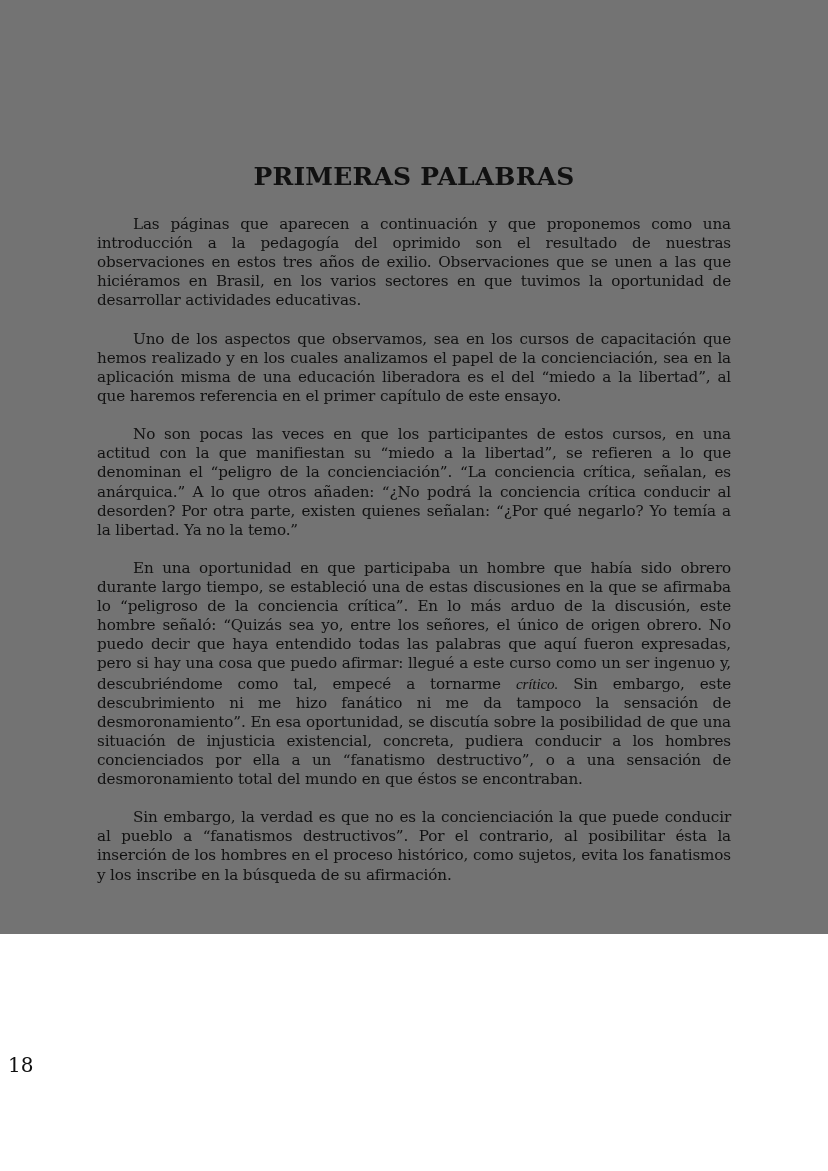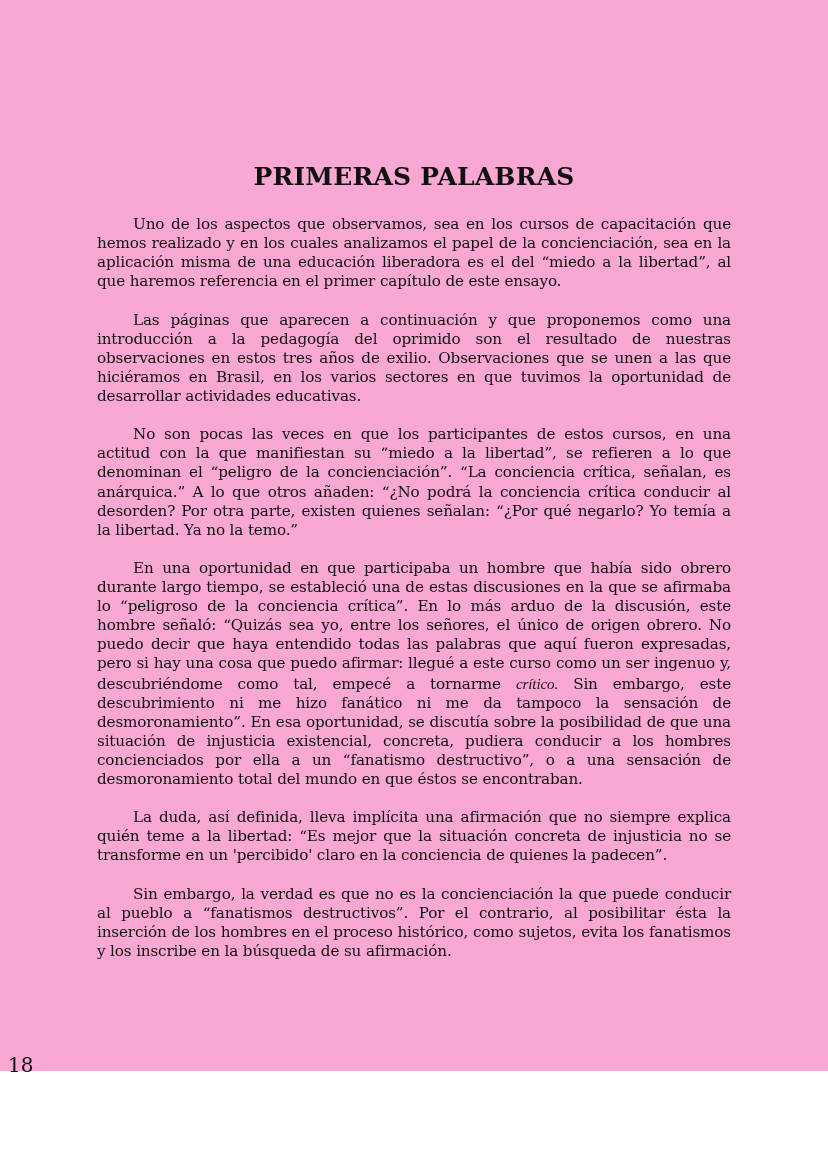--- a/index.html
+++ b/index.html
@@ -1,18 +1,18 @@
 <!DOCTYPE html>
 <html><head>
   <meta charset="utf-8">
   <style>
     html, body { margin: 0; padding: 0; background: #ffffff; }
     body { width: 828px; height: 1171px; position: relative; overflow: hidden; }
     .page {
-      position: absolute; left: 0; top: 0; width: 828px; height: 1071px; background: #f9a8d4;
+      position: absolute; left: 0; top: 0; width: 828px; height: 934px; background: #737373;
       color: #111111;
       font-family: "DejaVu Serif", "Liberation Serif", serif;
     }
     .title {
       position: absolute; left: 0; width: 828px; top: 145px;
       text-align: center; font-weight: bold; font-size: 25px; letter-spacing: 0.2px;
       font-family: "DejaVu Serif", serif;
     }
     .body {
       position: absolute; left: 97px; width: 634px; top: 215px;
@@ -26,22 +26,21 @@
     }
     em { font-style: italic; font-family: Liberation Serif, serif; }
   </style>
 </head>
 <body>
 
 <div class="page">
   <h1 class="title">PRIMERAS PALABRAS</h1>
 
   <div class="body">
+    <p class="para">Las páginas que aparecen a continuación y que proponemos como una introducción a la pedagogía del oprimido son el resultado de nuestras observaciones en estos tres años de exilio. Observaciones que se unen a las que hiciéramos en Brasil, en los varios sectores en que tuvimos la oportunidad de desarrollar actividades educativas.</p>
     <p class="para">Uno de los aspectos que observamos, sea en los cursos de capacitación que hemos realizado y en los cuales analizamos el papel de la concienciación, sea en la aplicación misma de una educación liberadora es el del “miedo a la libertad”, al que haremos referencia en el primer capítulo de este ensayo.</p>
-    <p class="para">Las páginas que aparecen a continuación y que proponemos como una introducción a la pedagogía del oprimido son el resultado de nuestras observaciones en estos tres años de exilio. Observaciones que se unen a las que hiciéramos en Brasil, en los varios sectores en que tuvimos la oportunidad de desarrollar actividades educativas.</p>
     <p class="para">No son pocas las veces en que los participantes de estos cursos, en una actitud con la que manifiestan su “miedo a la libertad”, se refieren a lo que denominan el “peligro de la concienciación”. “La conciencia crítica, señalan, es anárquica.” A lo que otros añaden: “¿No podrá la conciencia crítica conducir al desorden? Por otra parte, existen quienes señalan: “¿Por qué negarlo? Yo temía a la libertad. Ya no la temo.”</p>
     <p class="para"><span>En una oportunidad en que participaba un hombre que había sido obrero durante largo tiempo, se estableció una de estas discusiones en la que se afirmaba lo “peligroso de la conciencia crítica”. En lo más arduo de la discusión, este hombre señaló: “Quizás sea yo, entre los señores, el único de origen obrero. No puedo decir que haya entendido todas las palabras que aquí fueron expresadas, pero si hay una cosa que puedo afirmar: llegué a este curso como un ser ingenuo y, descubriéndome como tal, empecé a tornarme </span><em>crítico.</em><span> Sin embargo, este descubrimiento ni me hizo fanático ni me da tampoco la sensación de desmoronamiento”. En esa oportunidad, se discutía sobre la posibilidad de que una situación de injusticia existencial, concreta, pudiera conducir a los hombres concienciados por ella a un “fanatismo destructivo”, o a una sensación de desmoronamiento total del mundo en que éstos se encontraban.</span></p>
-    <p class="para">La duda, así definida, lleva implícita una afirmación que no siempre explica quién teme a la libertad: “Es mejor que la situación concreta de injusticia no se transforme en un 'percibido' claro en la conciencia de quienes la padecen”.</p>
     <p class="para">Sin embargo, la verdad es que no es la concienciación la que puede conducir al pueblo a “fanatismos destructivos”. Por el contrario, al posibilitar ésta la inserción de los hombres en el proceso histórico, como sujetos, evita los fanatismos y los inscribe en la búsqueda de su afirmación.</p>
   </div>
 
   <div class="page-number">18</div>
 </div>
 
 </body></html>

